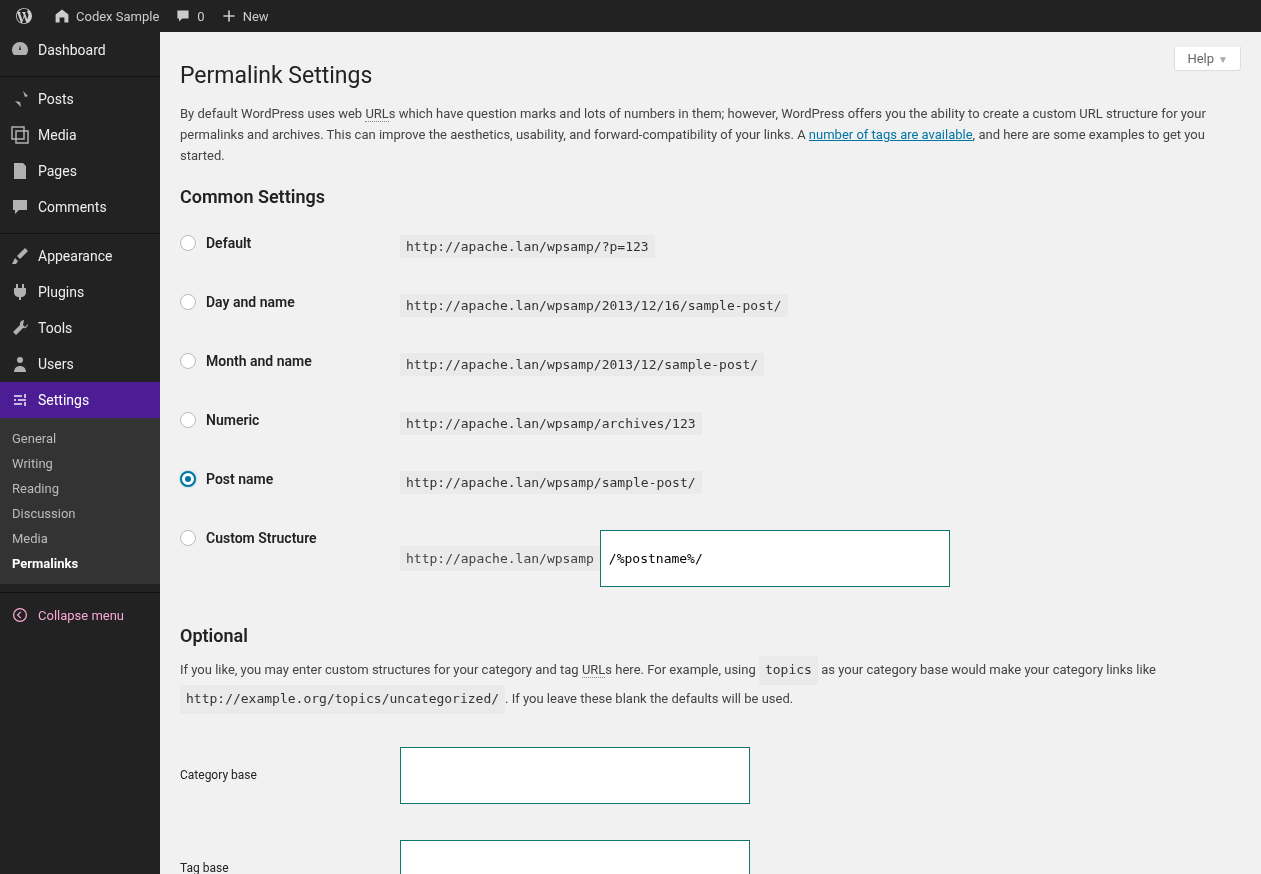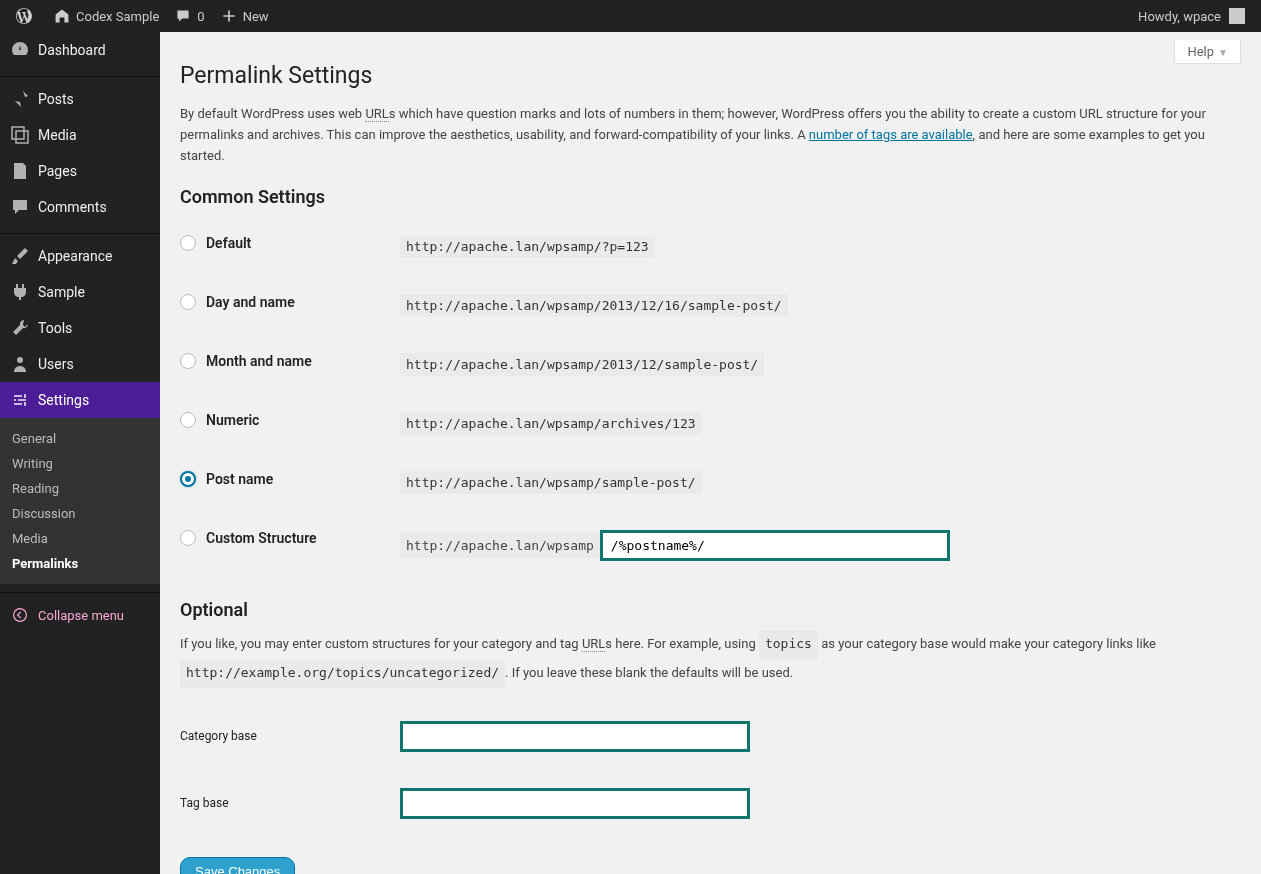--- a/index.html
+++ b/index.html
@@ -1,19 +1,19 @@
 <!DOCTYPE html>
 <html><head>
 <meta charset="utf-8">
 <style>
 * { margin: 0; padding: 0; box-sizing: border-box; }
 body { font-family: -apple-system, BlinkMacSystemFont, "Segoe UI", Roboto, Oxygen-Sans, Ubuntu, Cantarell, "Helvetica Neue", sans-serif; font-size: 13px; background: #f1f1f1; color: #444; }
 
 
-.adminbar { background: #222; color: #ccc; height: 32px; display: flex; align-items: flex-end; justify-content: space-between; padding: 0 8px; font-size: 13px; }
+.adminbar { background: #222; color: #ccc; height: 32px; display: flex; align-items: flex-start; justify-content: space-between; padding: 0 8px; font-size: 13px; flex-direction: column; }
 .adminbar-left, .adminbar-right { display: flex; align-items: center; }
 .adminbar-item { display: flex; align-items: center; padding: 0 8px; height: 32px; color: #ccc; cursor: pointer; }
 .adminbar-icon { margin-right: 6px; font-size: 16px; display: inline-flex; }
 .avatar { width: 16px; height: 16px; background: #ccc; margin-left: 8px; }
 
 
 .wrap { display: flex; min-height: calc(100vh - 32px); }
 
 
 .sidebar { width: 160px; background: #222; color: #eee; flex-shrink: 0; }
@@ -23,40 +23,40 @@
 .menu-icon { width: 20px; height: 20px; margin-right: 8px; display: inline-flex; align-items: center; justify-content: center; font-size: 16px; opacity: 0.7; }
 .menu-sep { height: 5px; border-bottom: 1px solid #111; margin: 4px 0; }
 .submenu { background: #333; padding: 8px 0; }
 .submenu-item { padding: 5px 12px; color: #bbb; font-size: 13px; cursor: pointer; }
 .submenu-item.current { color: #fff; font-weight: 700; }
 .collapse { display: flex; align-items: center; padding: 8px 10px; color: #f9a8d4; cursor: pointer; font-size: 13px; }
 .collapse-icon { width: 20px; height: 20px; margin-right: 8px; display: inline-flex; align-items: center; justify-content: center; }
 
 
 .content { flex: 1; padding: 10px 20px 40px 20px; position: relative; }
-.help-tab { position: absolute; right: 20px; top: 8px; background: #fff; border: 1px solid #ddd; border-top: none; padding: 4px 12px; font-size: 13px; color: #666; cursor: pointer; border-radius: 0 0 3px 3px; }
+.help-tab { position: absolute; right: 20px; top: 15px; background: #fff; border: 1px solid #ddd; border-top: none; padding: 4px 12px; font-size: 13px; color: #666; cursor: pointer; border-radius: 0 0 3px 3px; }
 .help-arrow { font-size: 10px; color: #aaa; margin-left: 4px; }
 h1.page-title { font-size: 23px; font-weight: 400; margin: 20px 0 15px 0; color: #222; }
 .intro, .optional-intro { font-size: 13px; line-height: 1.6; max-width: 1060px; margin-bottom: 15px; }
 .intro a, .optional-intro a { color: #0074a2; text-decoration: underline; }
 .dotted { border-bottom: 1px dotted #888; }
 h2.section { font-size: 18px; font-weight: 600; margin: 20px 0 10px 0; color: #222; }
 
 
 .setting-row { display: flex; align-items: flex-start; padding: 18px 0; }
 .setting-label { width: 220px; display: flex; align-items: center; font-weight: 600; font-size: 14px; color: #222; }
 .radio-outer { width: 16px; height: 16px; border: 1px solid #bbb; border-radius: 50%; margin-right: 10px; display: inline-flex; align-items: center; justify-content: center; background: #fff; }
 .radio-outer.checked { border: 2px solid #0074a2; box-shadow: 0 0 2px rgba(0,116,162,0.5); }
 .radio-inner { width: 6px; height: 6px; background: #0074a2; border-radius: 50%; display: none; }
 .radio-outer.checked .radio-inner { display: block; }
 .setting-value { flex: 1; }
 code.example { background: #eaeaea; padding: 4px 6px; font-family: Consolas, Monaco, monospace; font-size: 13px; color: #333; display: inline-block; }
 .custom-row { display: flex; align-items: center; }
 .custom-prefix { background: #eaeaea; padding: 5px 6px; font-family: Consolas, Monaco, monospace; font-size: 13px; }
-input.text-input { border: 3px solid #0f766e; padding: 5px 8px; font-size: 13px; width: 350px; font-family: Consolas, Monaco, monospace; }
+input.text-input { border: 1px solid #0f766e; padding: 20px 8px; font-size: 13px; width: 350px; font-family: Consolas, Monaco, monospace; }
 input.text-input.sans { font-family: inherit; }
 
 .optional-row { display: flex; align-items: center; padding: 18px 0; }
 .optional-label { width: 220px; font-weight: 400; font-size: 12px; color: #222; }
 
 .save-btn { background: #2ea2cc; border: 1px solid #0074a2; color: #fff; padding: 6px 14px; font-size: 13px; border-radius: 10px; cursor: pointer; margin-top: 20px; }
 
 svg { width: 16px; height: 16px; fill: currentColor; }
 .menu-icon svg { width: 20px; height: 20px; }
 </style>
@@ -157,21 +157,21 @@
           </svg>
         </span>
       <span>Appearance</span>
     </div>
     <div class="menu-item">
       <span class="menu-icon">
           <svg viewBox="0 0 20 20">
             <path d="M6 2v4H4v4c0 3 2 5 5 5v3h2v-3c3 0 5-2 5-5V6h-2V2h-2v4H8V2z"></path>
           </svg>
         </span>
-      <span>Sample</span>
+      <span>Plugins</span>
     </div>
     <div class="menu-item">
       <span class="menu-icon">
           <svg viewBox="0 0 20 20">
             <path d="M14 2a4 4 0 00-4 5l-7 7 3 3 7-7a4 4 0 005-4l-3 3-2-2z"></path>
           </svg>
         </span>
       <span>Tools</span>
     </div>
     <div class="menu-item">

